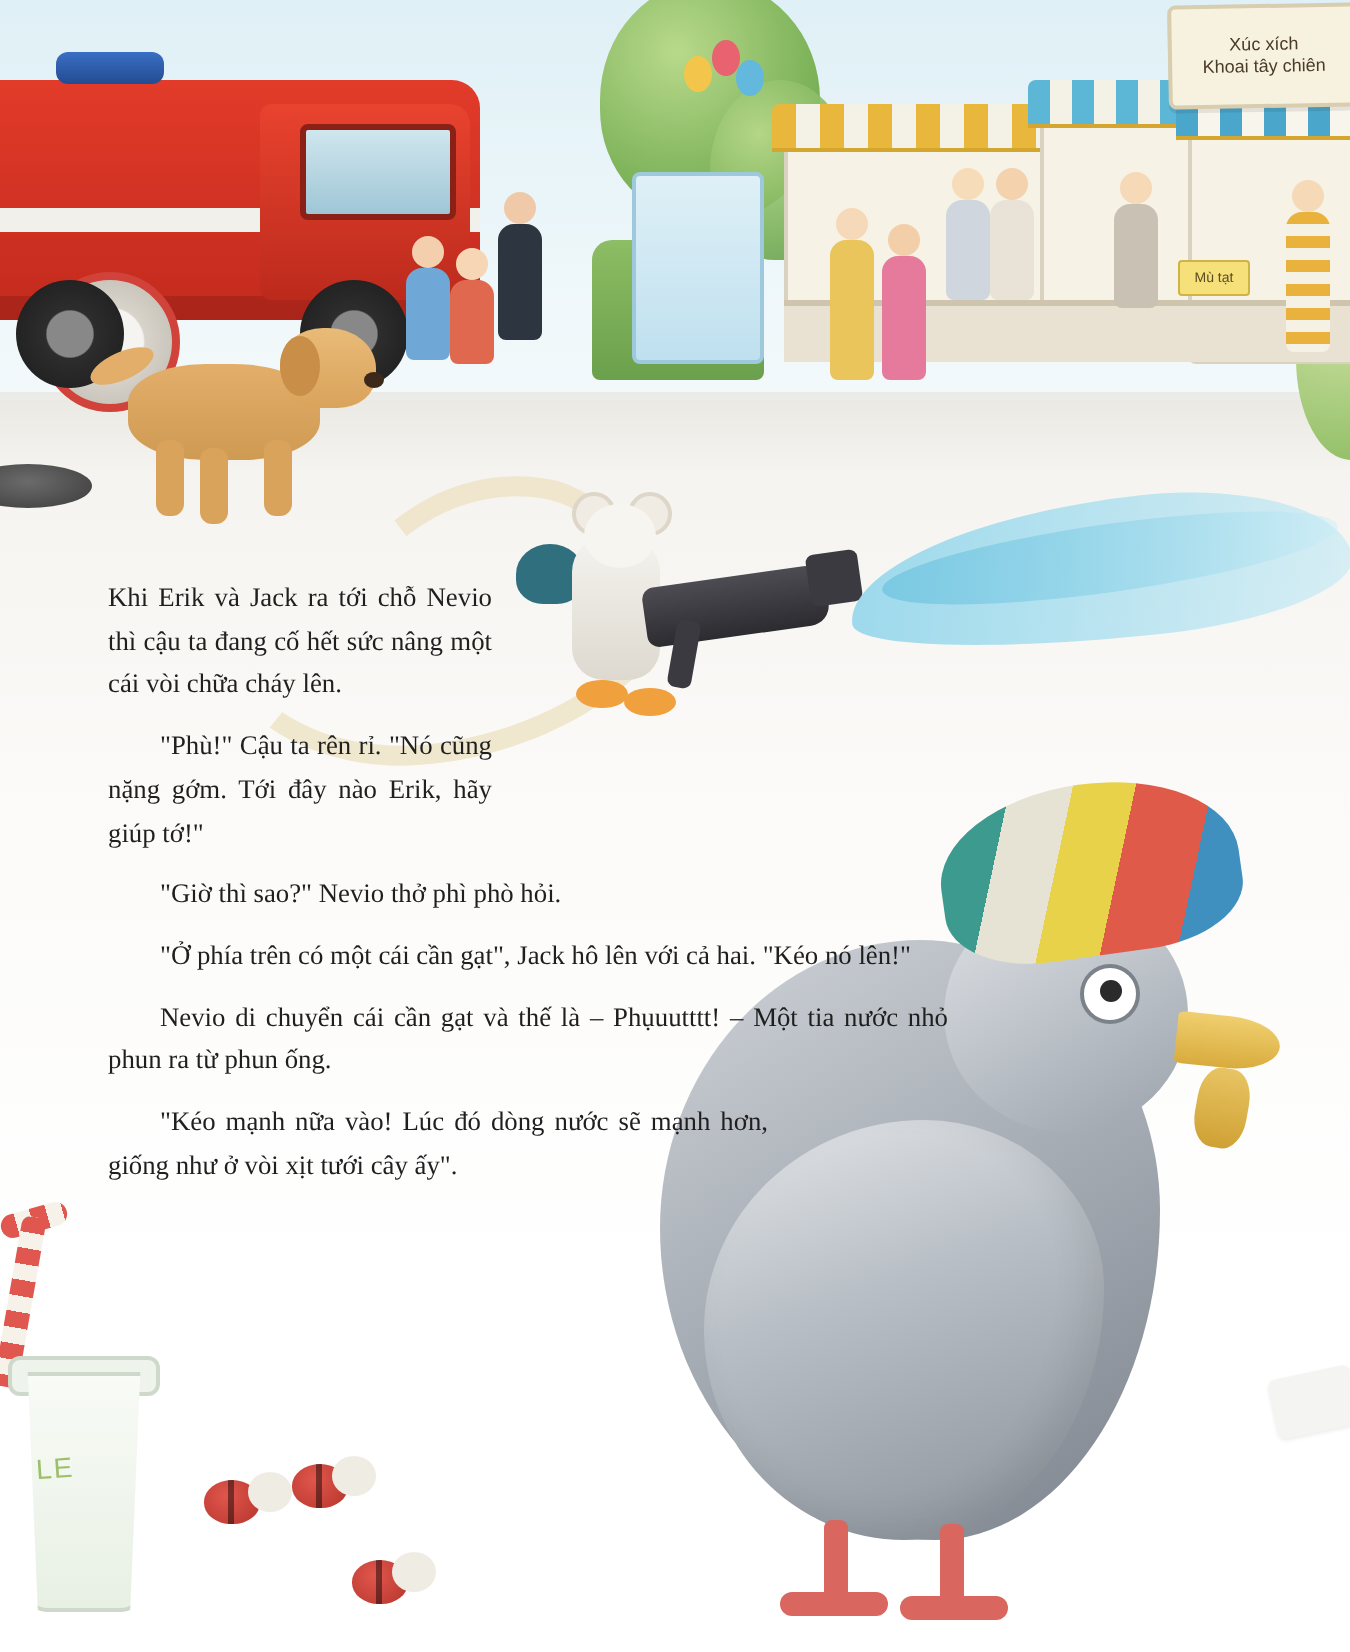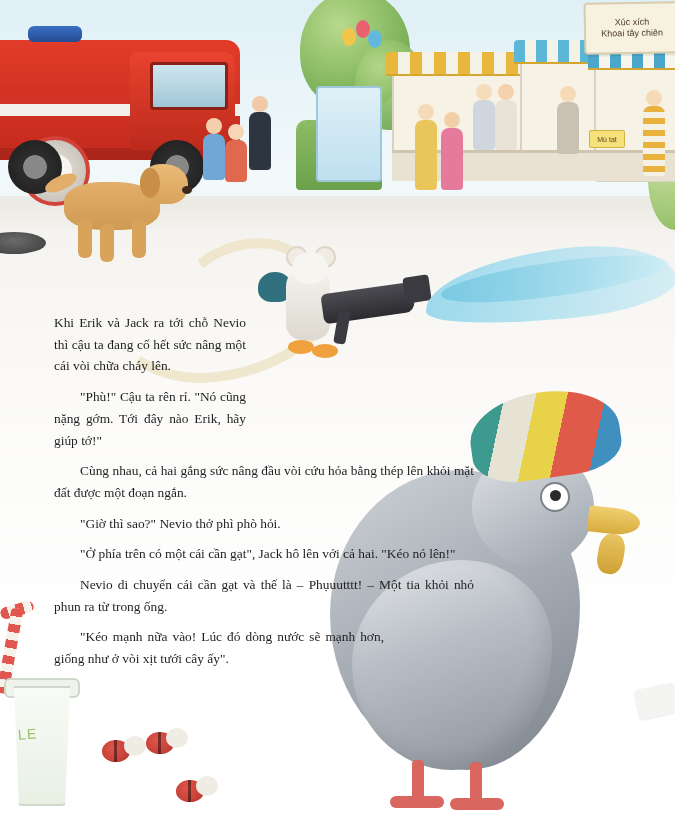--- a/index.html
+++ b/index.html
@@ -412,21 +412,21 @@
   .paper-sheet {
     position: absolute; left: 636px; top: 686px; width: 42px; height: 30px;
     background: #f4f4f2; border-radius: 4px; transform: rotate(-12deg);
     box-shadow: 0 1px 2px rgba(0,0,0,.08);
   }
 
   
   .text-block {
     position: absolute;
     left: 54px;
-    top: 312px;
+    top: 288px;
     width: 420px;
     font-family: "Liberation Serif", serif;
     font-size: 13.4px;
     line-height: 1.62;
     color: #1f1f1f;
   }
   .text-block p {
     margin: 0 0 9px 0;
     text-align: justify;
   }
@@ -581,20 +581,19 @@
     <div class="bug-head h2"></div>
     <div class="bug g3"></div>
     <div class="bug-head h3"></div>
 
     <div class="paper-sheet"></div>
   </div>
 
   <div class="text-block">
     <p class="narrow">Khi Erik và Jack ra tới chỗ Nevio thì cậu ta đang cố hết sức nâng một cái vòi chữa cháy lên.</p>
     <p class="narrow indent">"Phù!" Cậu ta rên rỉ. "Nó cũng nặng gớm. Tới đây nào Erik, hãy giúp tớ!"</p>
-    <p class="indent">Cùng nhau, cả hai gắng sức nâng đầu vòi cứu hỏa bằng thép lên khỏi mặt đất được một đoạn ngắn.</p>
     <p class="indent">"Giờ thì sao?" Nevio thở phì phò hỏi.</p>
     <p class="indent">"Ở phía trên có một cái cần gạt", Jack hô lên với cả hai. "Kéo nó lên!"</p>
-    <p class="indent">Nevio di chuyển cái cần gạt và thế là – Phụuutttt! – Một tia khỏi nhỏ phun ra từ trong ống.</p>
+    <p class="indent">Nevio di chuyển cái cần gạt và thế là – Phụuutttt! – Một tia nước nhỏ phun ra từ phun ống.</p>
     <p class="mid indent">"Kéo mạnh nữa vào! Lúc đó dòng nước sẽ mạnh hơn, giống như ở vòi xịt tưới cây ấy".</p>
   </div>
 
 </div>
 
 </body></html>

